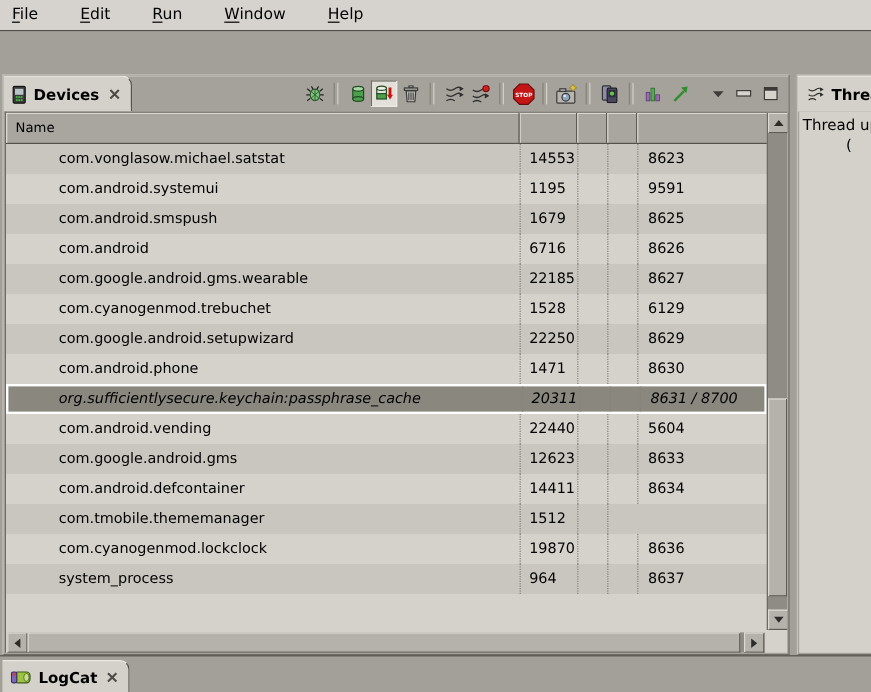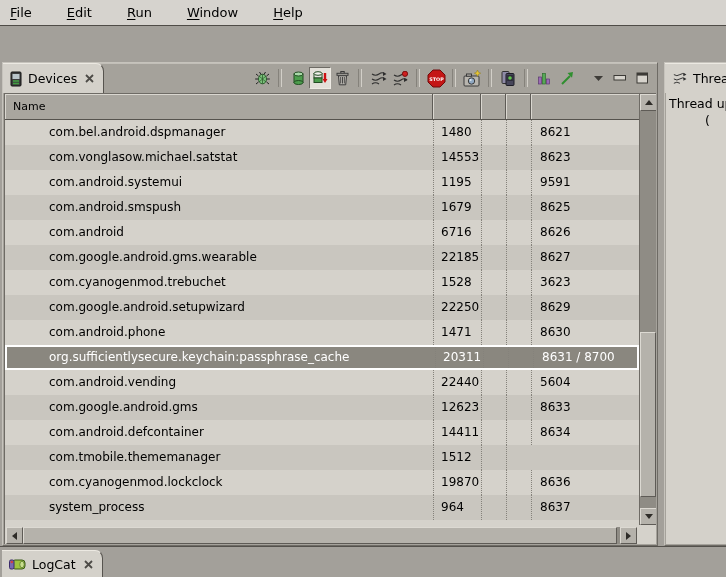--- a/index.html
+++ b/index.html
@@ -12,21 +12,21 @@
   .mitem{padding:0 10px;font-size:13px;line-height:24px;cursor:default;}
   .mitem u{text-decoration:underline;text-underline-offset:2px;}
   
   .panel{position:absolute;background:#a5a29b;border:1px solid #6e6b65;
     border-top-color:#c6c3bc;border-left-color:#c6c3bc;box-sizing:border-box;}
   .tabrow{position:absolute;top:0;left:0;right:0;height:30px;background:#a5a29b;
     box-shadow:inset 0 1px 0 #c2bfb8;}
   .tab{position:absolute;left:0;top:0;height:30px;display:flex;align-items:center;gap:6px;
     padding:0 9px 0 7px;background:#d4d1ca;border-right:1px solid #57544f;
     border-top:1px solid #ece9e2;border-top-right-radius:8px;font-size:12.5px;
-    white-space:nowrap;box-sizing:border-box;}
+    white-space:nowrap;box-sizing:border-box;font-weight:bold;}
   .closex{display:flex;align-items:center;margin-left:2px;}
   
   .vtools{position:absolute;right:4px;top:2px;height:26px;display:flex;align-items:center;}
   .tbtn{width:22px;height:22px;display:flex;align-items:center;justify-content:center;flex:0 0 auto;}
   .tbtn.pressed{background:#e3e0d9;border:1px solid;border-color:#6e6b65 #eeebe4 #eeebe4 #6e6b65;box-sizing:border-box;}
   .tsep{width:2px;height:18px;border-left:1px solid #85827b;border-right:1px solid #d2cfc8;margin:0 5px;flex:0 0 auto;}
   .winctl{display:flex;align-items:center;gap:9px;margin-left:16px;margin-right:4px;}
   
   .table-area{position:absolute;left:1px;right:1px;top:30px;bottom:1px;background:#d5d2cb;
     border-top:1px solid #6e6b65;border-left:1px solid #6e6b65;overflow:hidden;}
@@ -38,21 +38,21 @@
     font-size:11px;line-height:25px;padding-left:8px;white-space:nowrap;overflow:hidden;}
   .h-name{left:0;width:428px;}
   .h-pid{left:428px;width:48px;}
   .h-a{left:476px;width:25px;}
   .h-b{left:501px;width:25px;}
   .h-port{left:526px;right:0;border-right:none;}
   .rows{position:absolute;top:26px;left:0;right:17px;}
   .trow{position:relative;height:25px;font-size:12px;line-height:25px;}
   .trow.light{background:#d5d2cb;}
   .trow.dark{background:#c9c6bf;}
-  .trow.sel{background:#8a877f;color:#ffffff;border:2px solid #ffffff;box-sizing:border-box;line-height:21px;}
+  .trow.sel{background:#8a877f;color:#000000;border:2px solid #ffffff;box-sizing:border-box;line-height:21px;font-style:italic;}
   .cell{position:absolute;top:0;height:100%;white-space:nowrap;overflow:hidden;box-sizing:border-box;}
   .c-name{left:0;width:428px;padding-left:44px;}
   .c-pid{left:428px;width:48px;padding-left:7px;border-left:1px dotted #85827b;}
   .c-a{left:476px;width:25px;border-left:1px dotted #85827b;}
   .c-b{left:501px;width:25px;border-left:1px dotted #85827b;}
   .c-port{left:526px;right:0;padding-left:8px;border-left:1px dotted #85827b;}
   .sel .c-name{padding-left:42px;}
   
   .vscroll{position:absolute;top:0;right:0;width:17px;bottom:19px;background:#8f8c85;
     border-left:1px solid #6e6b65;box-sizing:border-box;}
@@ -236,27 +236,20 @@
     <div class="table-area">
       <div class="theader">
         <div class="hcell h-name">Name</div>
         <div class="hcell h-pid"></div>
         <div class="hcell h-a"></div>
         <div class="hcell h-b"></div>
         <div class="hcell h-port"></div>
       </div>
 
       <div class="rows" id="rows">
-          <div class="trow light">
-            <span class="cell c-name">com.bel.android.dspmanager</span>
-            <span class="cell c-pid">1480</span>
-            <span class="cell c-a"></span>
-            <span class="cell c-b"></span>
-            <span class="cell c-port">8621</span>
-          </div>
           <div class="trow dark">
             <span class="cell c-name">com.vonglasow.michael.satstat</span>
             <span class="cell c-pid">14553</span>
             <span class="cell c-a"></span>
             <span class="cell c-b"></span>
             <span class="cell c-port">8623</span>
           </div>
           <div class="trow light">
             <span class="cell c-name">com.android.systemui</span>
             <span class="cell c-pid">1195</span>
@@ -283,21 +276,21 @@
             <span class="cell c-pid">22185</span>
             <span class="cell c-a"></span>
             <span class="cell c-b"></span>
             <span class="cell c-port">8627</span>
           </div>
           <div class="trow light">
             <span class="cell c-name">com.cyanogenmod.trebuchet</span>
             <span class="cell c-pid">1528</span>
             <span class="cell c-a"></span>
             <span class="cell c-b"></span>
-            <span class="cell c-port">3623</span>
+            <span class="cell c-port">6129</span>
           </div>
           <div class="trow dark">
             <span class="cell c-name">com.google.android.setupwizard</span>
             <span class="cell c-pid">22250</span>
             <span class="cell c-a"></span>
             <span class="cell c-b"></span>
             <span class="cell c-port">8629</span>
           </div>
           <div class="trow light">
             <span class="cell c-name">com.android.phone</span>

